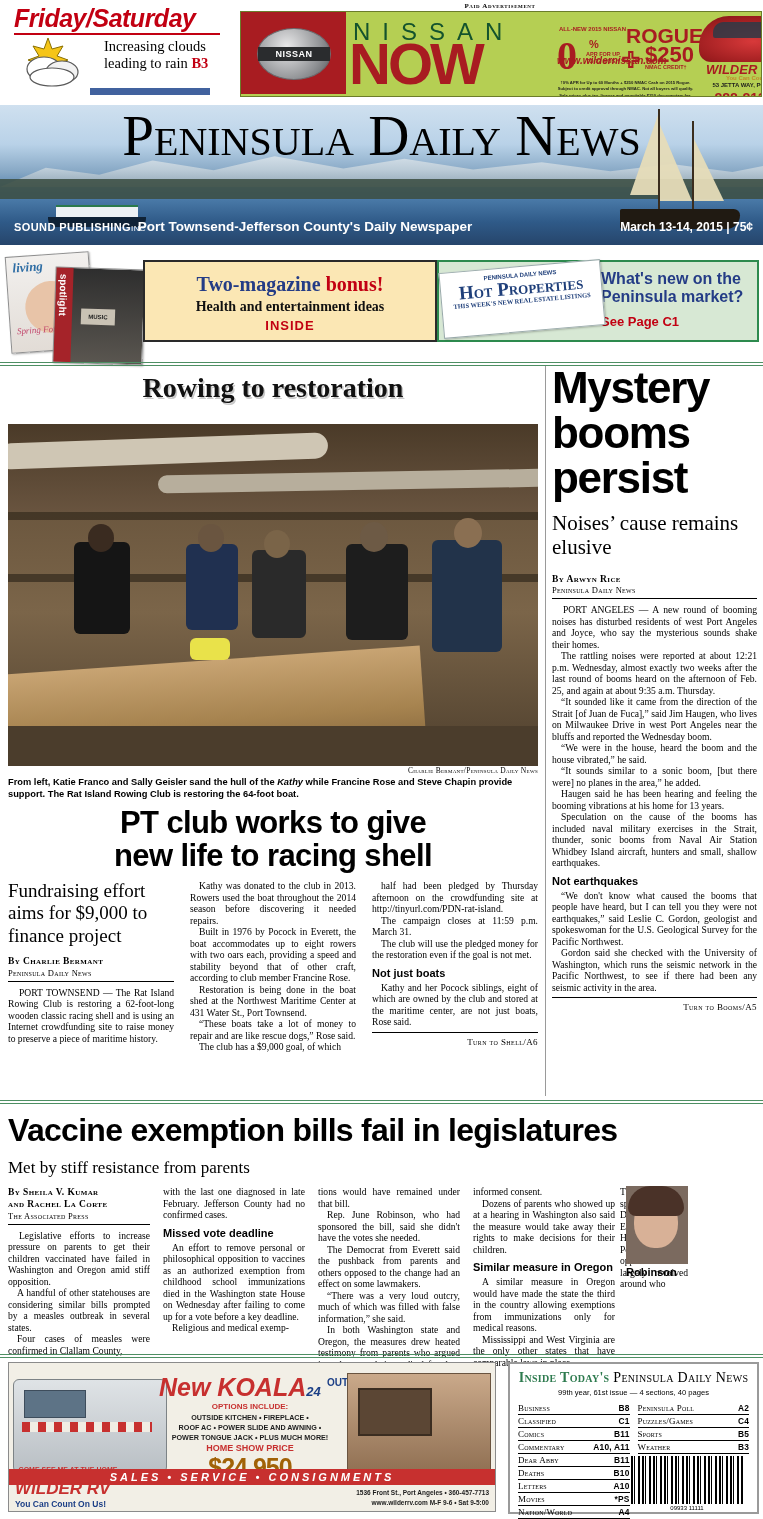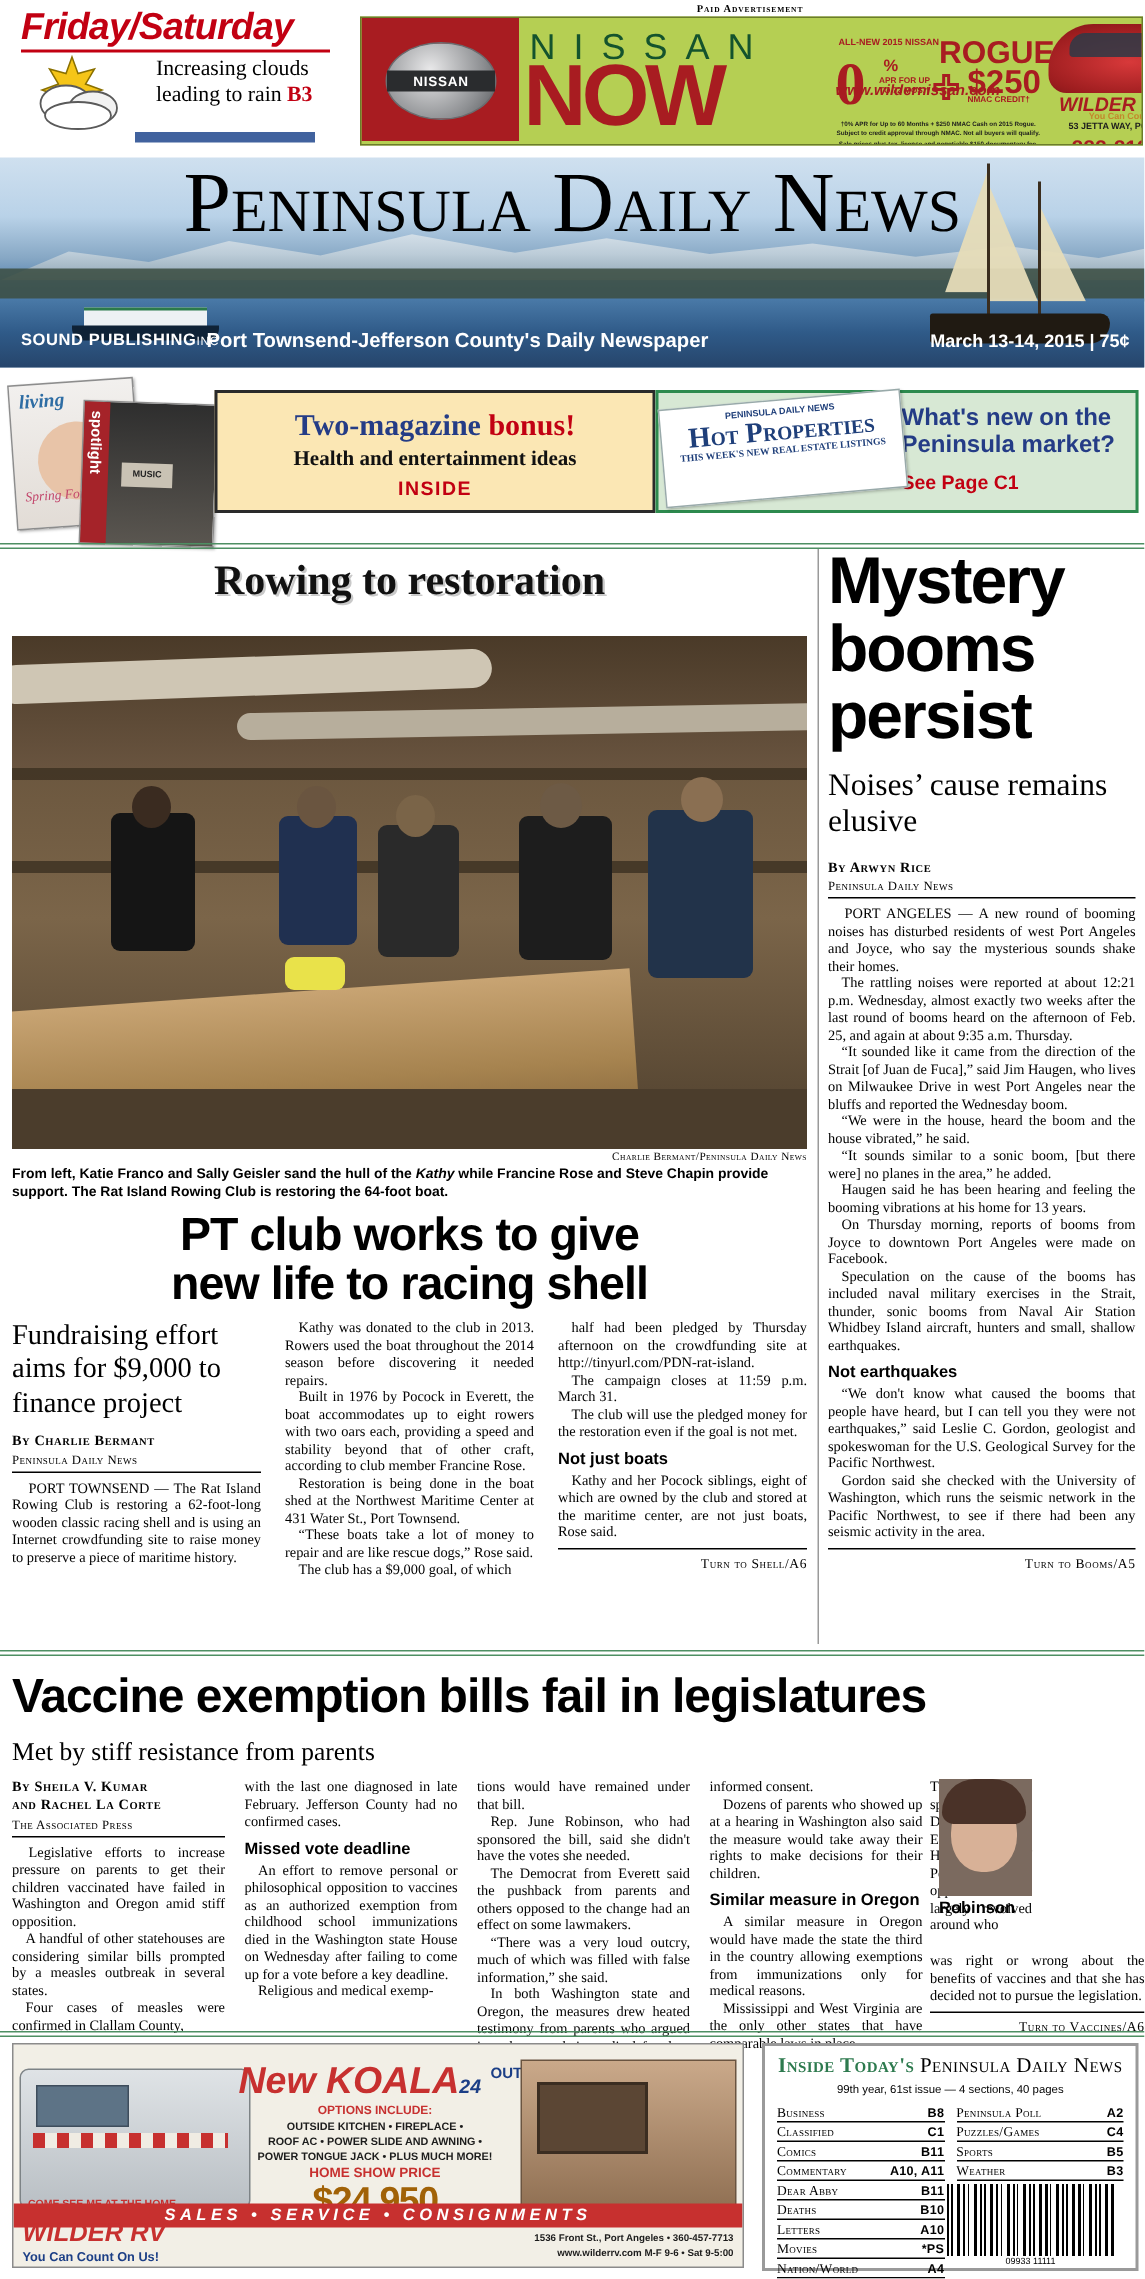--- a/index.html
+++ b/index.html
@@ -389,21 +389,20 @@
     <div style="margin-top:14px;">
       <div class="byline">By Arwyn Rice</div>
       <div class="byline2">Peninsula Daily News</div>
       <div class="bylrule"></div>
       <p class="body first">PORT ANGELES — A new round of booming noises has disturbed residents of west Port Angeles and Joyce, who say the mysterious sounds shake their homes.</p>
       <p class="body">The rattling noises were reported at about 12:21 p.m. Wednesday, almost exactly two weeks after the last round of booms heard on the afternoon of Feb. 25, and again at about 9:35 a.m. Thursday.</p>
       <p class="body">“It sounded like it came from the direction of the Strait [of Juan de Fuca],” said Jim Haugen, who lives on Milwaukee Drive in west Port Angeles near the bluffs and reported the Wednesday boom.</p>
       <p class="body">“We were in the house, heard the boom and the house vibrated,” he said.</p>
       <p class="body">“It sounds similar to a sonic boom, [but there were] no planes in the area,” he added.</p>
       <p class="body">Haugen said he has been hearing and feeling the booming vibrations at his home for 13 years.</p>
-      <p class="body">On Thursday morning, reports of booms from Joyce to downtown Port Angeles were made on Facebook.</p>
       <p class="body">Speculation on the cause of the booms has included naval military exercises in the Strait, thunder, sonic booms from Naval Air Station Whidbey Island aircraft, hunters and small, shallow earthquakes.</p>
       <div class="subhead">Not earthquakes</div>
       <p class="body">“We don't know what caused the booms that people have heard, but I can tell you they were not earthquakes,” said Leslie C. Gordon, geologist and spokeswoman for the U.S. Geological Survey for the Pacific Northwest.</p>
       <p class="body">Gordon said she checked with the University of Washington, which runs the seismic network in the Pacific Northwest, to see if there had been any seismic activity in the area.</p>
       <div class="turnrule"></div>
       <div class="turn">Turn to Booms/A5</div>
     </div>
   </div>
 
   <div class="hr-green" style="top:1100px;"></div>
@@ -448,25 +447,20 @@
     <div class="vc" style="left:612px;width:68px;">
       <p class="body" style="text-indent:0;text-align:justify;">The Oregon bill's sponsor, Democratic Sen. Elizabeth Steiner Hayward of Portland, said opposition largely revolved around who</p>
     </div>
 
     <div class="mugbox">
       <div class="mug-face"></div>
       <div class="mug-hair"></div>
     </div>
     <div class="mugcap">Robinson</div>
 
-    <div style="position:absolute;left:612px;top:116px;width:143px;">
-      <p class="body" style="text-indent:0;">was right or wrong about the benefits of vaccines and that she has decided not to pursue the legislation.</p>
-      <div class="turnrule"></div>
-      <div class="turn">Turn to Vaccines/A6</div>
-    </div>
   </div>
 
   <div class="hr-green" style="top:1354px;"></div>
 
   <div class="koala">
     <div class="k-rv">
       <div class="k-rv-win"></div>
       <div class="k-awn"></div>
     </div>
     <div class="k-title">

